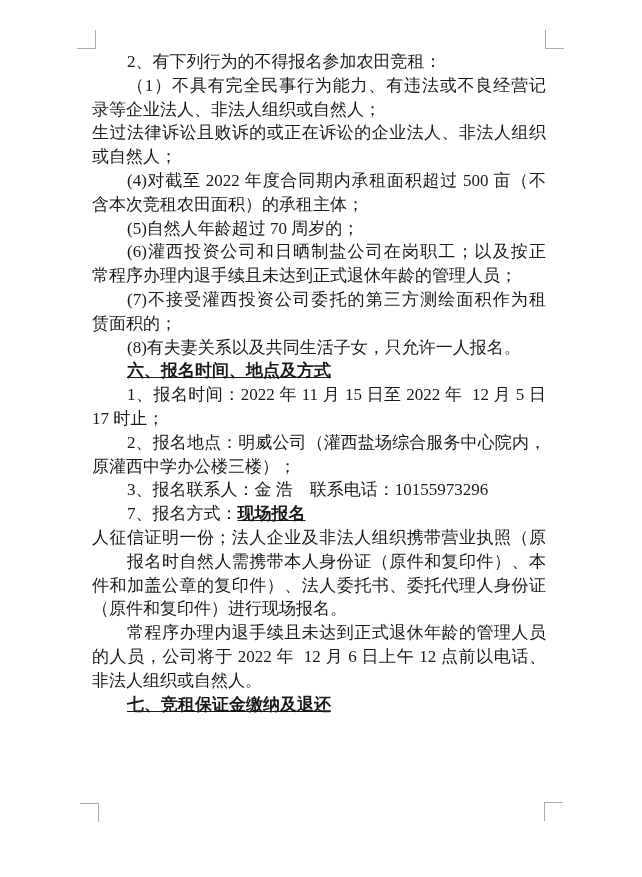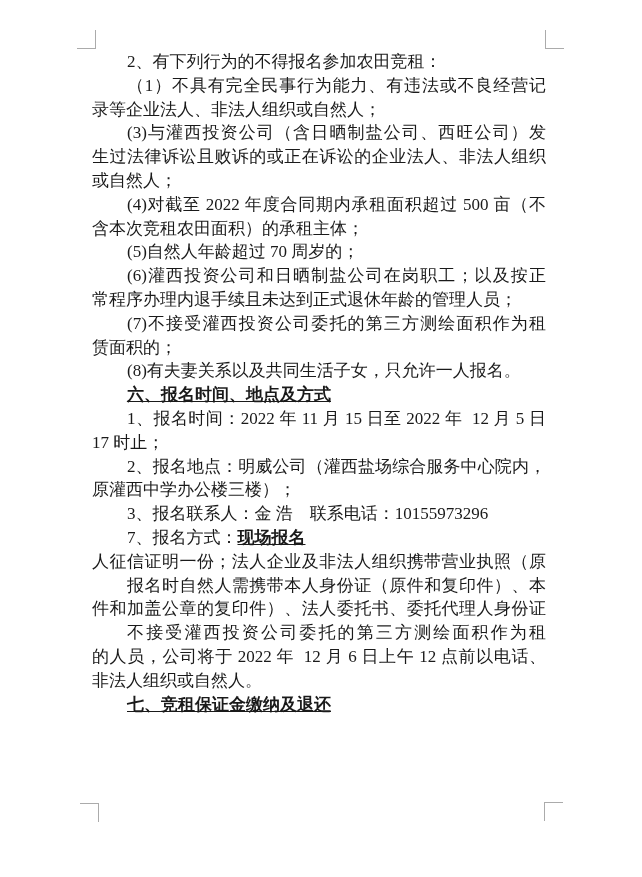--- a/index.html
+++ b/index.html
@@ -51,21 +51,20 @@
   <div class="mark br"></div>
   <div id="doc">
       <div class="para">
         <div class="line ind"><span class="seg">2、有下列行为的不得报名参加农田竞租：</span></div>
       </div>
       <div class="para">
         <div class="line ind fill"><span class="seg">（1）不具有完全民事行为能力、有违法或不良经营记</span></div>
         <div class="line"><span class="seg">录等企业法人、非法人组织或自然人；</span></div>
       </div>
       <div class="para">
-        <div class="line ind fill"><span class="seg">(3)与灌西投资公司（含日晒制盐公司、西旺公司）发</span></div>
         <div class="line fill"><span class="seg">生过法律诉讼且败诉的或正在诉讼的企业法人、非法人组织</span></div>
         <div class="line"><span class="seg">或自然人；</span></div>
       </div>
       <div class="para">
         <div class="line ind fill"><span class="seg">(4)对截至 2022 年度合同期内承租面积超过 500 亩（不</span></div>
         <div class="line"><span class="seg">含本次竞租农田面积）的承租主体；</span></div>
       </div>
       <div class="para">
         <div class="line ind"><span class="seg">(5)自然人年龄超过 70 周岁的；</span></div>
       </div>
@@ -94,23 +93,24 @@
       <div class="para">
         <div class="line ind"><span class="seg">3、报名联系人：金 浩　联系电话：10155973296</span></div>
       </div>
       <div class="para">
         <div class="line ind"><span class="seg">7、报名方式：</span><span class="seg b">现场报名</span></div>
       </div>
       <div class="para">
         <div class="line fill"><span class="seg">人征信证明一份；法人企业及非法人组织携带营业执照（原</span></div>
         <div class="line ind fill"><span class="seg">报名时自然人需携带本人身份证（原件和复印件）、本</span></div>
         <div class="line fill"><span class="seg">件和加盖公章的复印件）、法人委托书、委托代理人身份证</span></div>
+        <div class="line"><span class="seg">（原件和复印件）进行现场报名。</span></div>
       </div>
       <div class="para">
-        <div class="line ind fill"><span class="seg">不接受灌西投资公司委托的第三方测绘面积作为租</span></div>
+        <div class="line ind fill"><span class="seg">常程序办理内退手续且未达到正式退休年龄的管理人员</span></div>
         <div class="line fill"><span class="seg">的人员，公司将于 2022 年  12 月 6 日上午 12 点前以电话、</span></div>
         <div class="line"><span class="seg">非法人组织或自然人。</span></div>
       </div>
       <div class="para">
         <div class="line ind"><span class="seg b">七、竞租保证金缴纳及退还</span></div>
       </div>
     </div>
 </div>
 
 </body></html>

